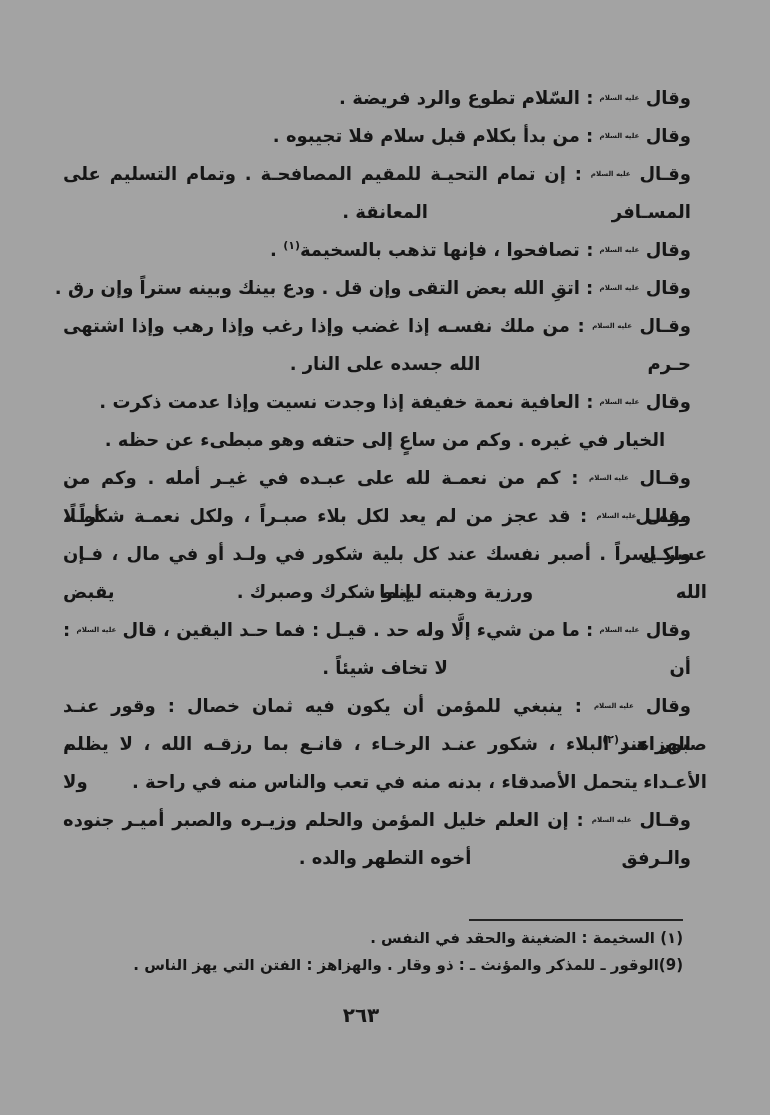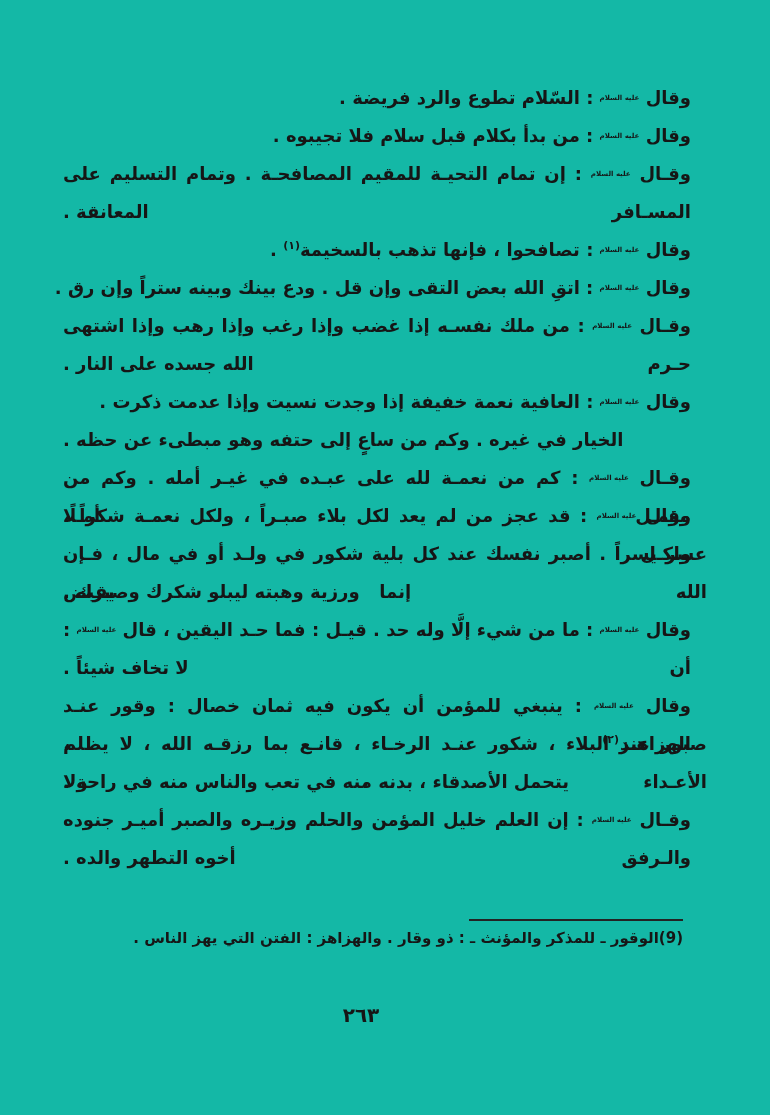--- a/index.html
+++ b/index.html
@@ -1,20 +1,20 @@
 <!DOCTYPE html>
 <html lang="ar" dir="rtl"><head>
 <meta charset="utf-8">
 <style>
   html,body { margin:0; padding:0; background:#e8e8e8; }
   .page {
     position:relative;
     width:770px; height:1115px;
     margin:0 auto;
-    background:#14b8a6;
+    background:#a3a3a3;
     color:#161616;
     font-family:"DejaVu Sans", sans-serif;
     direction:rtl;
     overflow:hidden;
   }
   .text-block {
     position:absolute;
     top:79px; right:63px;
     width:644px;
   }
@@ -32,21 +32,21 @@
     -moz-text-align-last:justify;
     padding-right:16px;
   }
   
   .j {
     text-align:justify;
     text-align-last:justify;
     -moz-text-align-last:justify;
   }
   
-  .last { text-align:left; }
+  .last { text-align:center; }
   
   .single {
     text-align:right;
     padding-right:16px;
     white-space:nowrap;
   }
   .hon {
     display:inline-block;
     font-size:7px;
     font-weight:bold;
@@ -116,18 +116,19 @@
     <div class="ln jf">وقال <span class="hon">عليه السلام</span> : ينبغي للمؤمن أن يكون فيه ثمان خصال : وقور عنـد الهزاهـز<sup class="fnm">(٢)</sup> ،</div>
     <div class="ln j">صبور عند البلاء ، شكور عنـد الرخـاء ، قانـع بما رزقـه الله ، لا يظلم الأعـداء ، ولا</div>
     <div class="ln last">يتحمل الأصدقاء ، بدنه منه في تعب والناس منه في راحة .</div>
     <div class="ln jf">وقـال <span class="hon">عليه السلام</span> : إن العلم خليل المؤمن والحلم وزيـره والصبر أميـر جنوده والـرفق</div>
     <div class="ln last">أخوه التطهر والده .</div>
   </div>
 
   <div class="footnote-sep"></div>
 
   <div class="footnotes">
+    <div class="footnote">(١) السخيمة : الضغينة والحقد في النفس .</div>
     <div class="footnote">(9)الوقور ـ للمذكر والمؤنث ـ : ذو وقار . والهزاهز : الفتن التي يهز الناس .</div>
   </div>
 
   <div class="page-number">٢٦٣</div>
 
 </div>
 
 </body></html>

